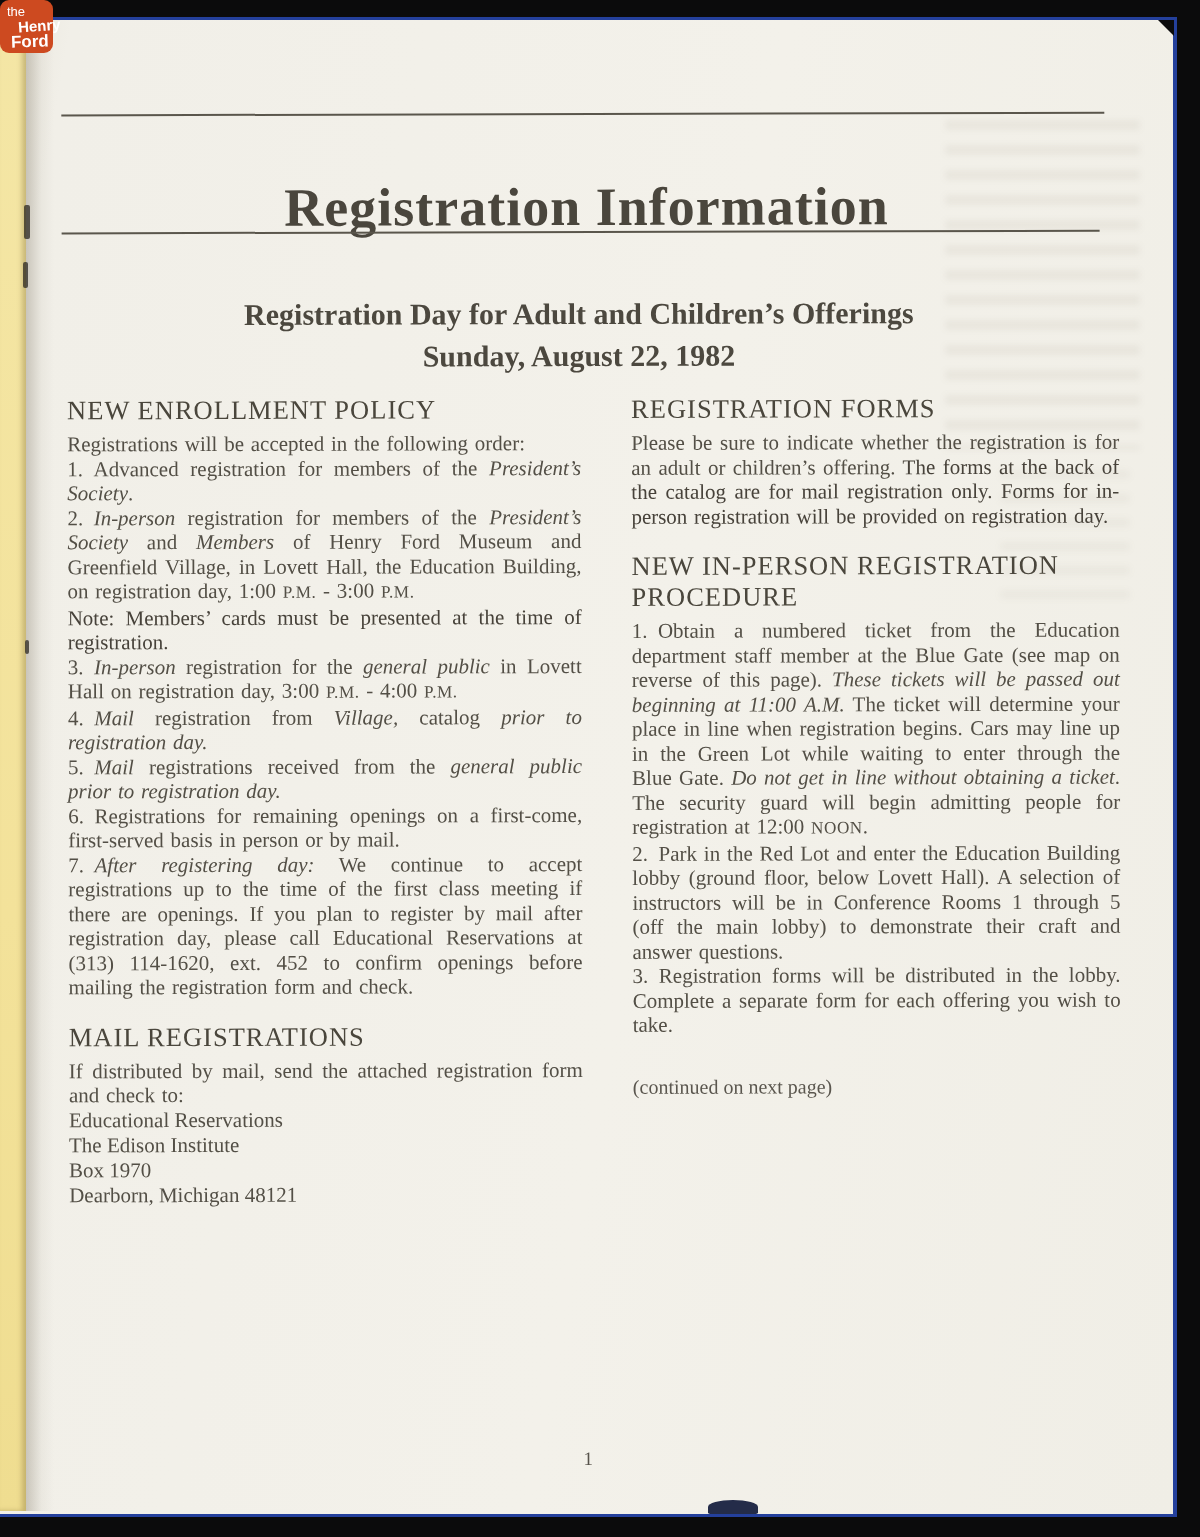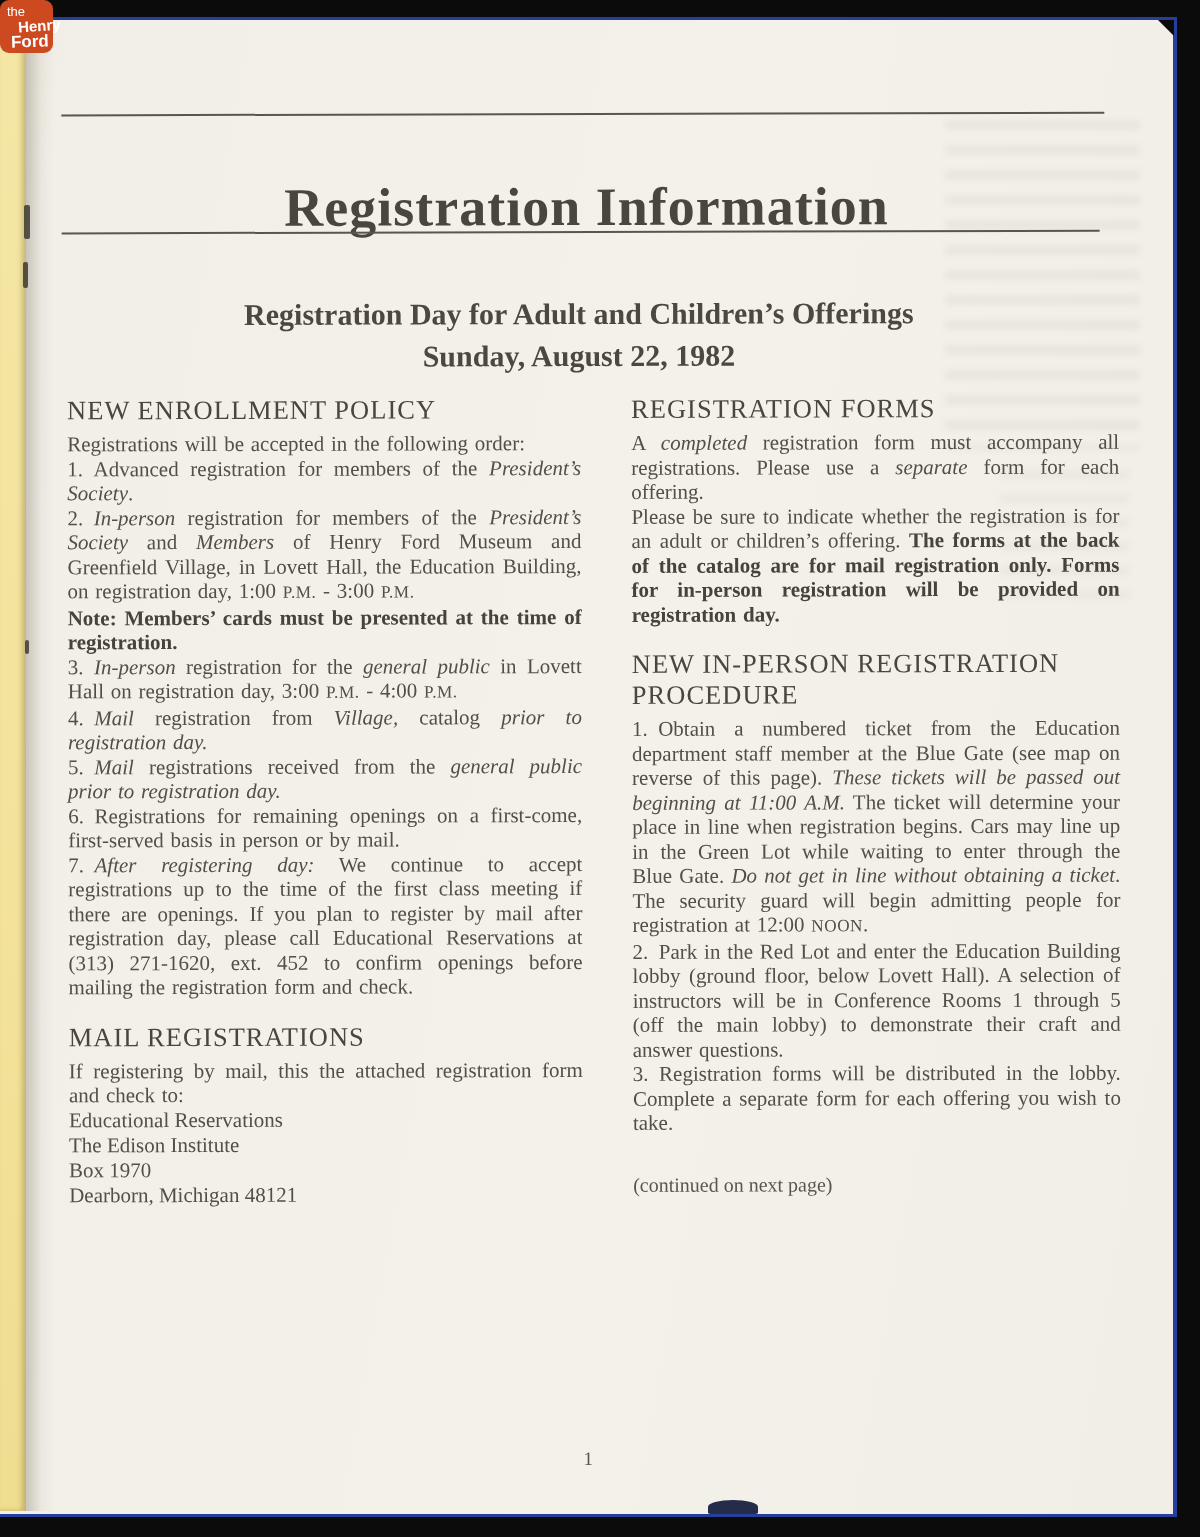--- a/index.html
+++ b/index.html
@@ -63,21 +63,21 @@
   .col-heading{
     font-size:26.5px;line-height:31px;font-weight:normal;color:#4a463c;
     letter-spacing:1px;margin:22px 0 6px 0;
   }
   .col-heading:first-child{margin-top:0;}
   .body-para{
     font-size:21px;line-height:24.5px;margin:0;text-align:justify;
     word-spacing:1.5px;color:#534f46;
   }
   .seg-i{font-style:italic;}
-  .seg-b{font-weight:bold;color:#47423a;}
+  .seg-b{font-weight:normal;color:#47423a;}
   .seg-sc{font-size:.82em;letter-spacing:.5px;}
   .addr-block{margin:0;}
   .addr-line{font-size:21px;line-height:25px;color:#534f46;}
   .continued-note{font-size:20px;color:#5a564e;margin:38px 0 0 0;}
   .page-num{position:absolute;left:0;top:1448px;width:1173px;text-align:center;font-size:19px;color:#56524b;}
   
   .bleed{position:absolute;filter:blur(3px);opacity:.55;pointer-events:none;}
   .bleed-1{
     left:945px;top:120px;width:195px;height:330px;
     background:repeating-linear-gradient(180deg,rgba(125,115,95,.14) 0 10px,rgba(0,0,0,0) 10px 25px);
@@ -113,33 +113,32 @@
   <div class="col col-left" id="col-left">
       <h2 class="col-heading">NEW ENROLLMENT POLICY</h2>
       <p class="body-para"><span>Registrations will be accepted in the following order:</span></p>
       <p class="body-para"><span>1. Advanced registration for members of the </span><span class="seg-i">President’s Society</span><span>.</span></p>
       <p class="body-para"><span>2. </span><span class="seg-i">In-person</span><span> registration for members of the </span><span class="seg-i">President’s Society</span><span> and </span><span class="seg-i">Members</span><span> of Henry Ford Museum and Greenfield Village, in Lovett Hall, the Education Building, on registration day, 1:00 </span><span class="seg-sc">P.M.</span><span> - 3:00 </span><span class="seg-sc">P.M.</span></p>
       <p class="body-para"><span class="seg-b">Note: Members’ cards must be presented at the time of registration.</span></p>
       <p class="body-para"><span>3. </span><span class="seg-i">In-person</span><span> registration for the </span><span class="seg-i">general public</span><span> in Lovett Hall on registration day, 3:00 </span><span class="seg-sc">P.M.</span><span> - 4:00 </span><span class="seg-sc">P.M.</span></p>
       <p class="body-para"><span>4. </span><span class="seg-i">Mail</span><span> registration from </span><span class="seg-i">Village,</span><span> catalog </span><span class="seg-i">prior to registration day.</span></p>
       <p class="body-para"><span>5. </span><span class="seg-i">Mail</span><span> registrations received from the </span><span class="seg-i">general public prior to registration day.</span></p>
       <p class="body-para"><span>6. Registrations for remaining openings on a first-come, first-served basis in person or by mail.</span></p>
-      <p class="body-para"><span>7. </span><span class="seg-i">After registering day:</span><span> We continue to accept registrations up to the time of the first class meeting if there are openings. If you plan to register by mail after registration day, please call Educational Reservations at (313) 271-1620, ext. 452 to confirm openings before mailing the registration form and check.</span></p>
+      <p class="body-para"><span>7. </span><span class="seg-i">After registering day:</span><span> We continue to accept registrations up to the time of the first class meeting if there are openings. If you plan to register by mail after registration day, please call Educational Reservations at (313) 114-1620, ext. 452 to confirm openings before mailing the registration form and check.</span></p>
       <h2 class="col-heading">MAIL REGISTRATIONS</h2>
-      <p class="body-para"><span>If registering by mail, this the attached registration form and check to:</span></p>
+      <p class="body-para"><span>If distributed by mail, send the attached registration form and check to:</span></p>
       <div class="addr-block">
         <div class="addr-line">Educational Reservations</div>
         <div class="addr-line">The Edison Institute</div>
         <div class="addr-line">Box 1970</div>
         <div class="addr-line">Dearborn, Michigan 48121</div>
       </div>
     </div>
   <div class="col col-right" id="col-right">
       <h2 class="col-heading">REGISTRATION FORMS</h2>
-      <p class="body-para"><span>A </span><span class="seg-i">completed</span><span> registration form must accompany all registrations. Please use a </span><span class="seg-i">separate</span><span> form for each offering.</span></p>
       <p class="body-para"><span>Please be sure to indicate whether the registration is for an adult or children’s offering. </span><span class="seg-b">The forms at the back of the catalog are for mail registration only. Forms for in-person registration will be provided on registration day.</span></p>
       <h2 class="col-heading">NEW IN-PERSON REGISTRATION PROCEDURE</h2>
       <p class="body-para"><span>1. Obtain a numbered ticket from the Education department staff member at the Blue Gate (see map on reverse of this page). </span><span class="seg-i">These tickets will be passed out beginning at 11:00 A.M.</span><span> The ticket will determine your place in line when registration begins. Cars may line up in the Green Lot while waiting to enter through the Blue Gate. </span><span class="seg-i">Do not get in line without obtaining a ticket</span><span>. The security guard will begin admitting people for registration at 12:00 </span><span class="seg-sc">NOON</span><span>.</span></p>
       <p class="body-para"><span>2. Park in the Red Lot and enter the Education Building lobby (ground floor, below Lovett Hall). A selection of instructors will be in Conference Rooms 1 through 5 (off the main lobby) to demonstrate their craft and answer questions.</span></p>
       <p class="body-para"><span>3. Registration forms will be distributed in the lobby. Complete a separate form for each offering you wish to take.</span></p>
       <p class="continued-note">(continued on next page)</p>
     </div>
 
   <div class="page-num">1</div>
 </div>

